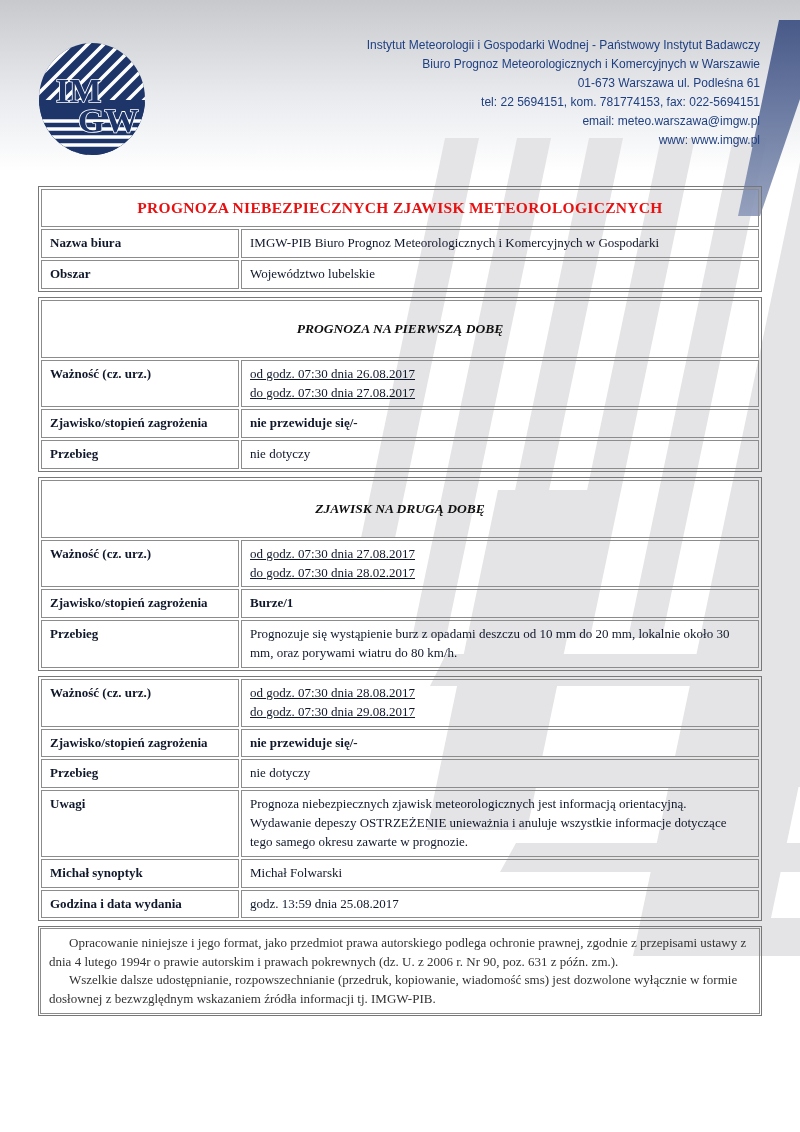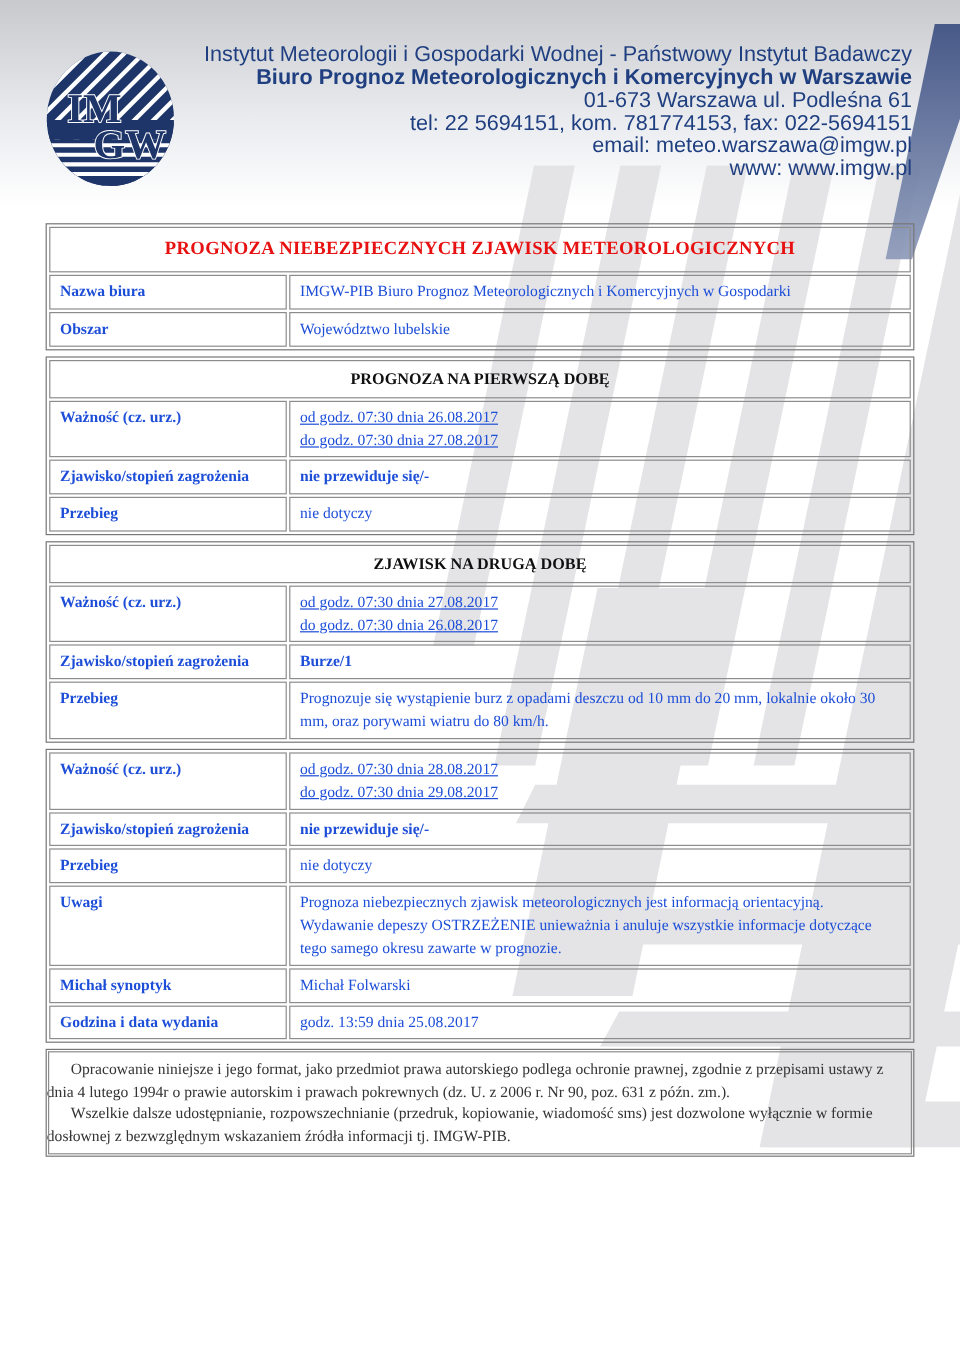--- a/index.html
+++ b/index.html
@@ -7,48 +7,48 @@
     position:relative;width:800px;height:1132px;overflow:hidden;
     font-family:"Liberation Serif","DejaVu Serif",serif;background:#fff;
   }
   .bg{position:absolute;left:0;top:0;width:800px;height:1132px;z-index:0;}
 
   
   .hdr-logo{position:absolute;left:38px;top:42px;width:108px;height:114px;z-index:2;}
   .hdr-contact{
     position:absolute;right:40px;top:36px;z-index:2;text-align:right;
     font-family:"Liberation Sans","DejaVu Sans",sans-serif;
-    font-size:18px;line-height:19px;color:#1f3f80;
-  }
-  .hdr-contact .b{font-weight:bold;}
+    font-size:12px;line-height:19px;color:#1f3f80;
+  }
+  .hdr-contact .b{font-weight:normal;}
 
   
   .doc{position:absolute;left:38px;top:186px;width:724px;z-index:2;}
   table.tbl{
     width:100%;border-collapse:separate;border-spacing:2px;
     border:1px solid #777;background:transparent;margin:0 0 5px 0;
   }
   table.tbl td{
     border:1px solid #8c8c8c;background:transparent;
-    padding:4px 8px;font-size:13px;line-height:1.45;color:#1d4ed8;
+    padding:4px 8px;font-size:13px;line-height:1.45;color:#0f172a;
     vertical-align:top;
   }
   td.lbl{width:180px;font-weight:bold;color:#141414;vertical-align:middle;}
   td.val .line{display:block;text-decoration:underline;}
   td.bold{font-weight:bold;color:#1a1a1a;}
   tr.title-row td{
     text-align:center;font-weight:bold;color:#e81111;font-size:15.5px;
     padding:7px 20px;vertical-align:middle;letter-spacing:.3px;
   }
   tr.section-row td{
-    text-align:center;font-weight:bold;color:#101010;font-size:13.5px;padding:5px 4px;
+    text-align:center;font-weight:bold;color:#101010;font-size:13.5px;padding:18px 4px;font-style:italic;
   }
   .footer-box{
     border:1px solid #777;background:transparent;outline:1px solid #8c8c8c;outline-offset:-3px;
-    padding:7px 0;font-size:13px;line-height:1.42;color:#333;
+    padding:7px 10px;font-size:13px;line-height:1.42;color:#333;
   }
   .footer-box p{margin:0;text-indent:20px;}
 </style>
 </head>
 <body>
 
 <div class="page">
 
   <svg class="bg" viewBox="0 0 800 1132" xmlns="http://www.w3.org/2000/svg" aria-hidden="true">
     <defs>
@@ -169,21 +169,21 @@
 
     <table class="tbl">
       <tbody>
           <tr class="section-row">
         <td colspan="2">ZJAWISK NA DRUGĄ DOBĘ</td>
       </tr>
       <tr>
         <td class="lbl">Ważność (cz. urz.)</td>
         <td class="val">
           <span class="line">od godz. 07:30 dnia 27.08.2017</span>
-          <span class="line">do godz. 07:30 dnia 26.08.2017</span>
+          <span class="line">do godz. 07:30 dnia 28.02.2017</span>
         </td>
       </tr>
       <tr>
         <td class="lbl">Zjawisko/stopień zagrożenia</td>
         <td class="val bold">Burze/1</td>
       </tr>
       <tr>
         <td class="lbl">Przebieg</td>
         <td class="val">Prognozuje się wystąpienie burz z opadami deszczu od 10 mm do 20 mm, lokalnie około 30 mm, oraz porywami wiatru do 80 km/h.</td>
       </tr>

